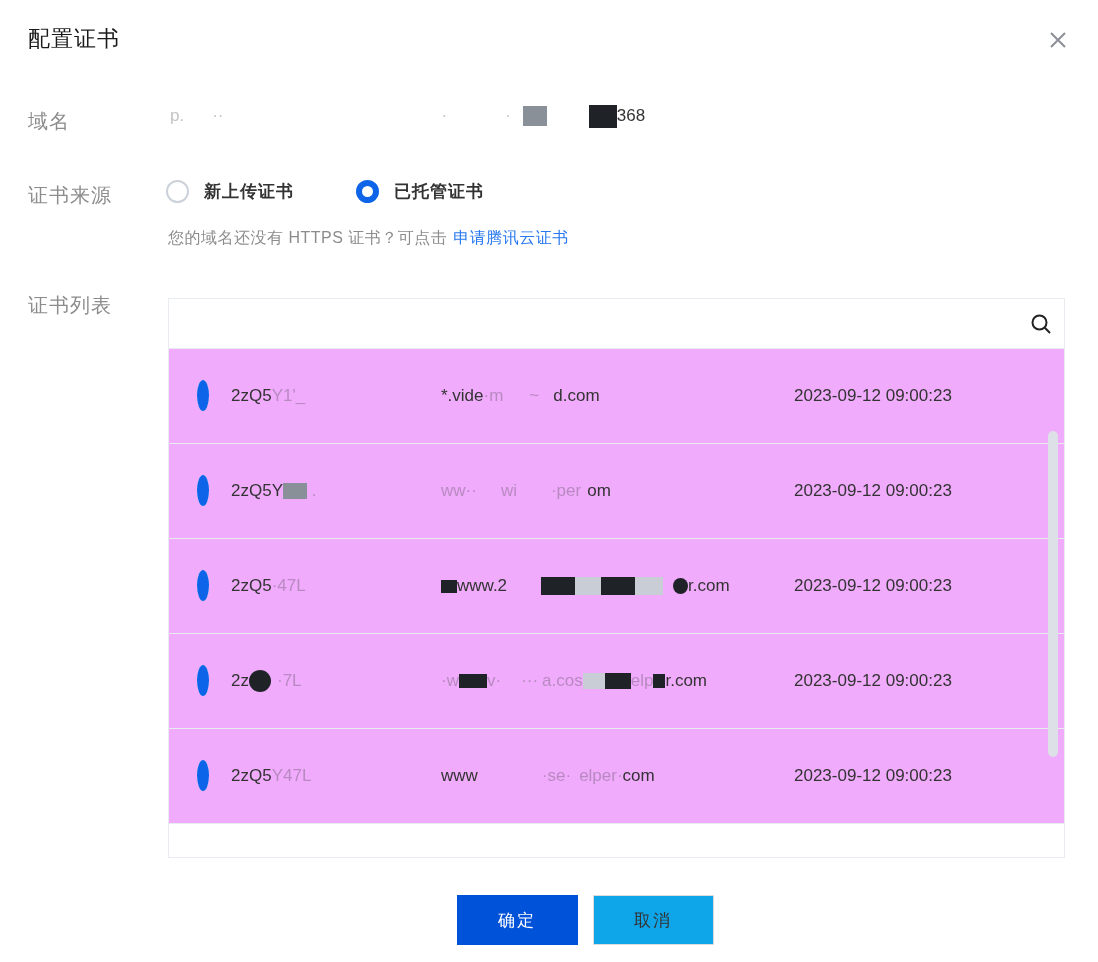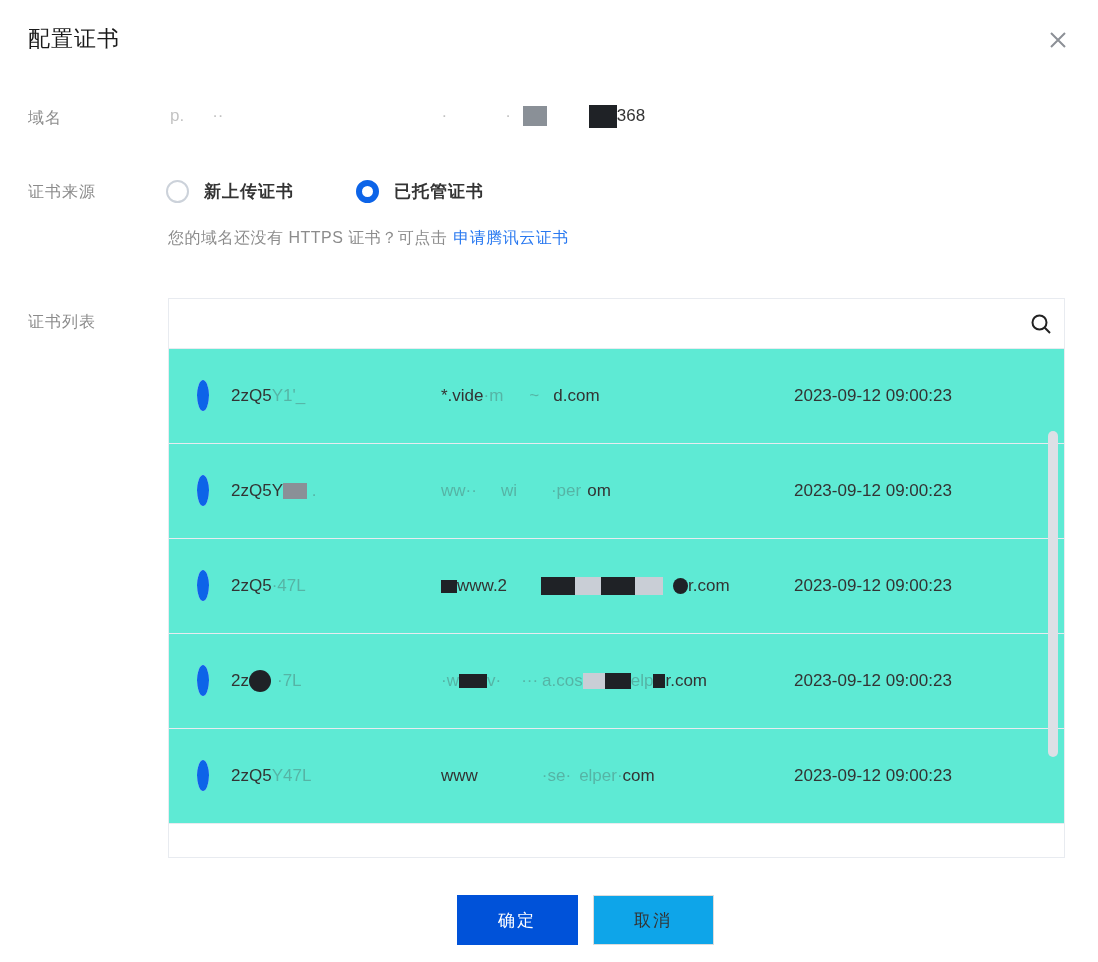--- a/index.html
+++ b/index.html
@@ -13,25 +13,25 @@
     position:absolute;left:28px;top:24px;
     font-size:22px;font-weight:400;color:#1a1a1a;letter-spacing:1px;
   }
   .close-btn{
     position:absolute;left:1044px;top:26px;width:28px;height:28px;
     display:flex;align-items:center;justify-content:center;cursor:pointer;
   }
   .close-btn svg{display:block;}
   
   .form-label{
-    position:absolute;left:28px;font-size:16px;color:#8c8c8c;letter-spacing:1px;
+    position:absolute;left:28px;font-size:20px;color:#8c8c8c;letter-spacing:1px;
   }
   .lbl-domain{top:108px;}
   .lbl-source{top:182px;}
-  .lbl-list{top:312px;}
+  .lbl-list{top:292px;}
   
   .domain-value{
     position:absolute;left:170px;top:100px;height:32px;
     display:flex;align-items:center;font-size:17px;color:#333;
   }
   
   .sp{display:inline-block;height:1px;}
   .blk{display:inline-block;vertical-align:middle;}
   .blk-bd{background:#1f2226;}
   .blk-bg{background:#8a9097;}
@@ -81,21 +81,21 @@
     height:66px;border-bottom:1px solid #e8ebf0;box-sizing:border-box;
     display:flex;align-items:center;font-size:16px;color:#999;letter-spacing:.5px;
   }
   .c-radio{width:62px;box-sizing:border-box;padding-left:28px;flex:0 0 auto;}
   .c-id{width:210px;flex:0 0 auto;display:flex;align-items:center;}
   .c-remark{width:353px;flex:0 0 auto;display:flex;align-items:center;}
   .c-date{flex:1;display:flex;align-items:center;}
   .trow{
     height:95px;border-bottom:1px solid #e8ebf0;box-sizing:border-box;
     display:flex;align-items:center;font-size:17px;color:#333;cursor:pointer;
-    background:#5eead4;
+    background:#f0abfc;
   }
   .row-radio{
     width:21px;height:21px;border-radius:50%;box-sizing:border-box;
     border:6px solid var(--radio-blue,#0d64e8);background:#fff;cursor:pointer;
   }
   .scroll-thumb{
     position:absolute;right:6px;top:132px;width:10px;height:326px;
     background:#dde0e6;border-radius:5px;cursor:pointer;
   }
   

